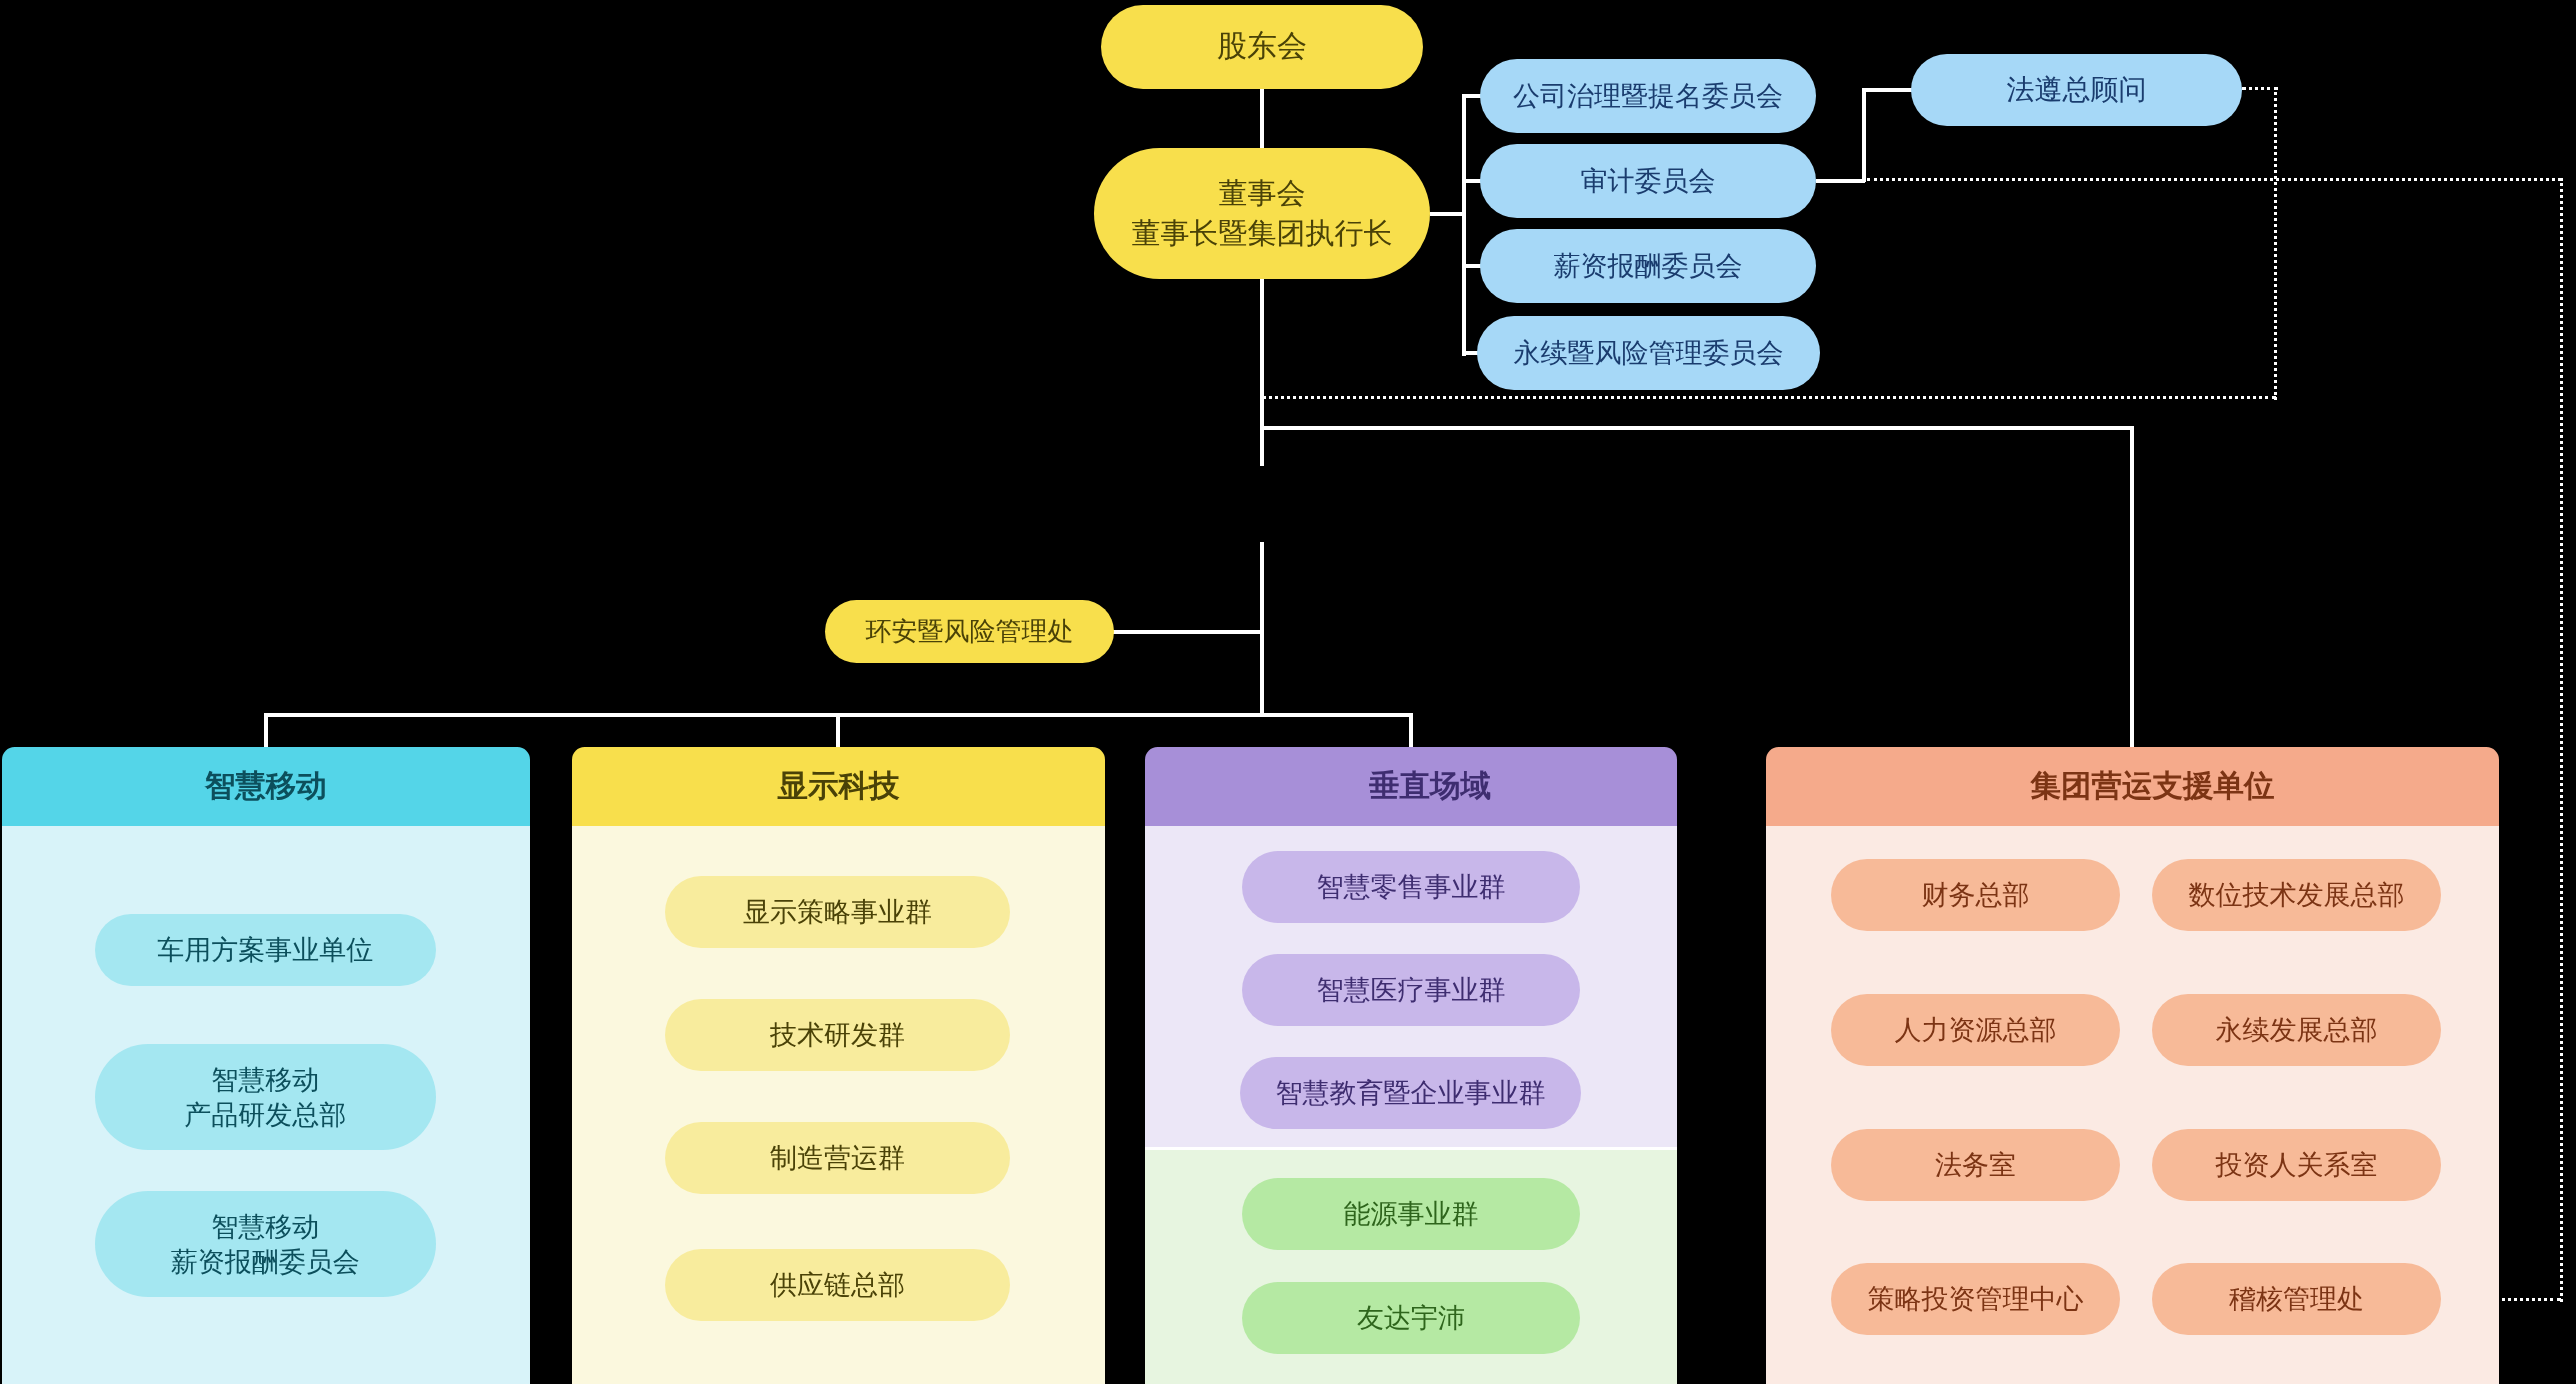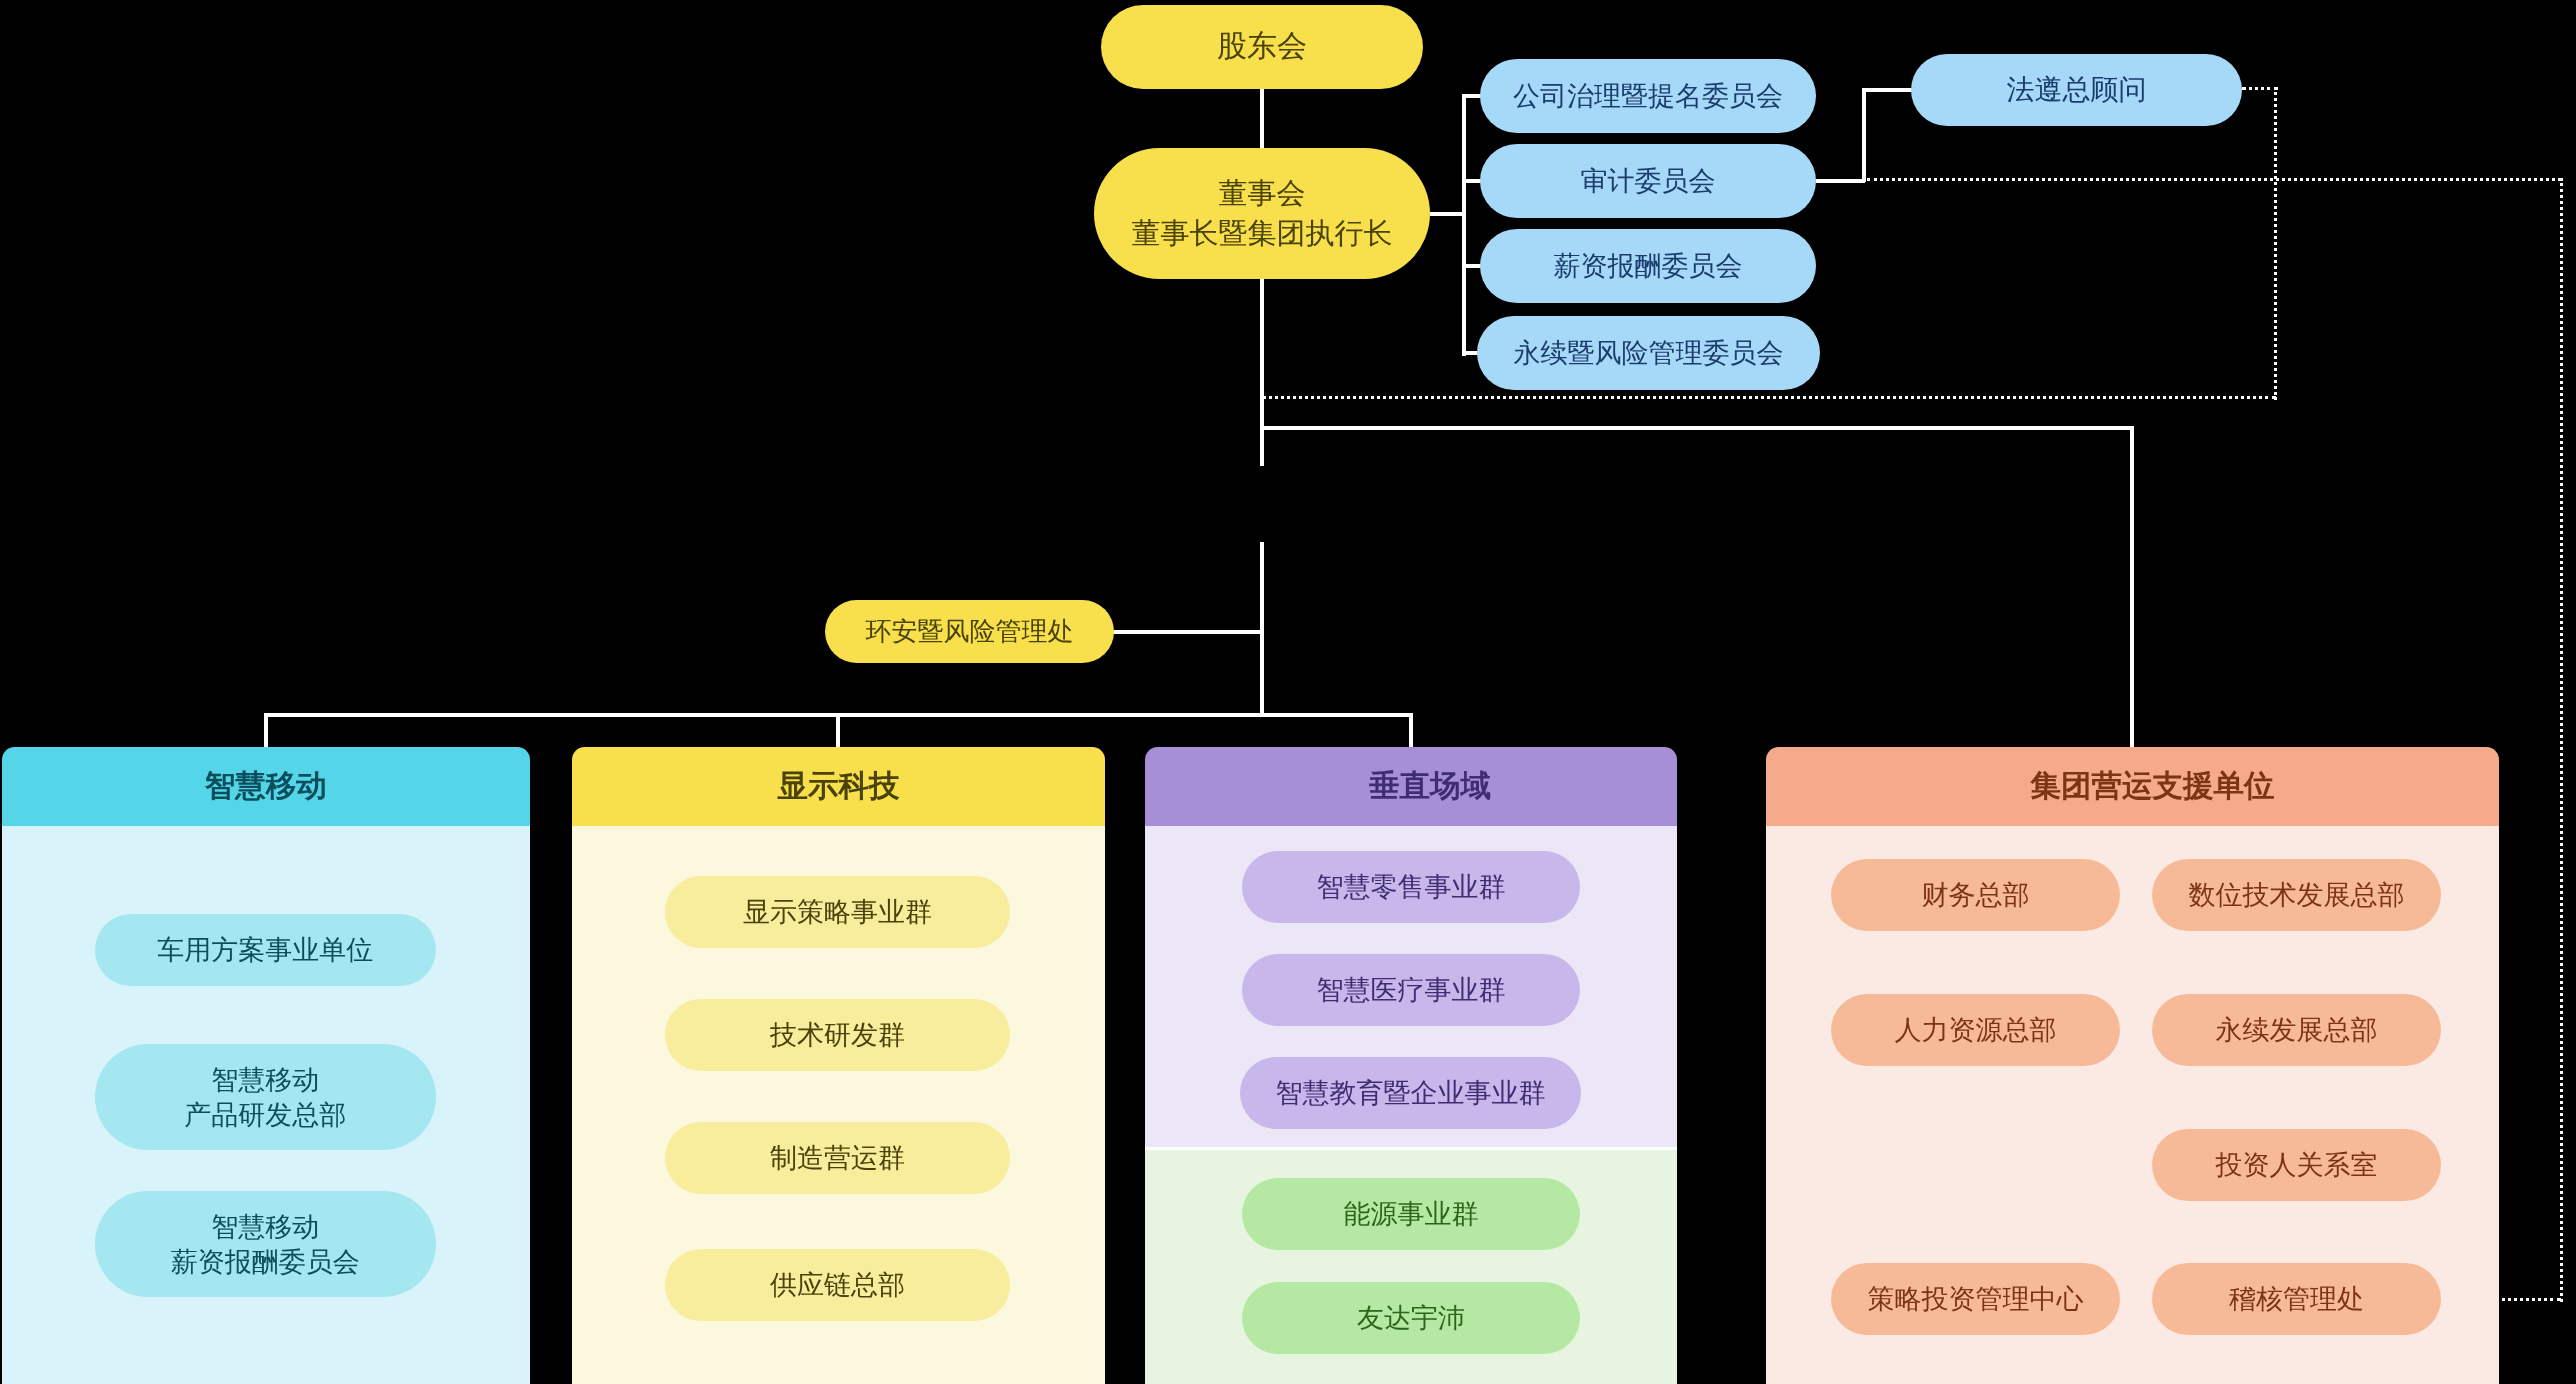--- a/index.html
+++ b/index.html
@@ -134,19 +134,20 @@
     <div class="item item-green" style="left:97px;top:535px;width:338px;height:72px">友达宇沛</div>
   </section>
 
   <section class="division d-orange" style="left:1766px;top:747px;width:733px;height:637px">
     <div class="body" style="top:79px;bottom:0"></div>
     <div class="hdr">集团营运支援单位</div>
     <div class="item" style="left:65px;top:112px;width:289px;height:72px">财务总部</div>
     <div class="item" style="left:386px;top:112px;width:289px;height:72px">数位技术发展总部</div>
     <div class="item" style="left:65px;top:247px;width:289px;height:72px">人力资源总部</div>
     <div class="item" style="left:386px;top:247px;width:289px;height:72px">永续发展总部</div>
+    <div class="item" style="left:65px;top:382px;width:289px;height:72px">法务室</div>
     <div class="item" style="left:386px;top:382px;width:289px;height:72px">投资人关系室</div>
     <div class="item" style="left:65px;top:516px;width:289px;height:72px">策略投资管理中心</div>
     <div class="item" style="left:386px;top:516px;width:289px;height:72px">稽核管理处</div>
   </section>
 
 </div>
 
 
 </body></html>

